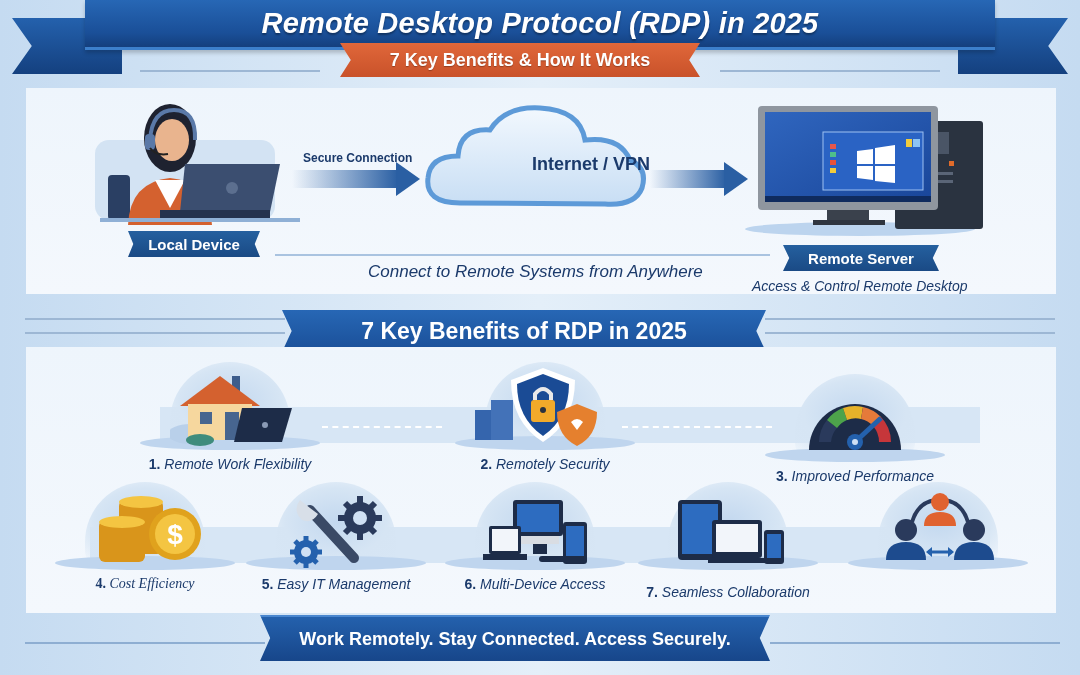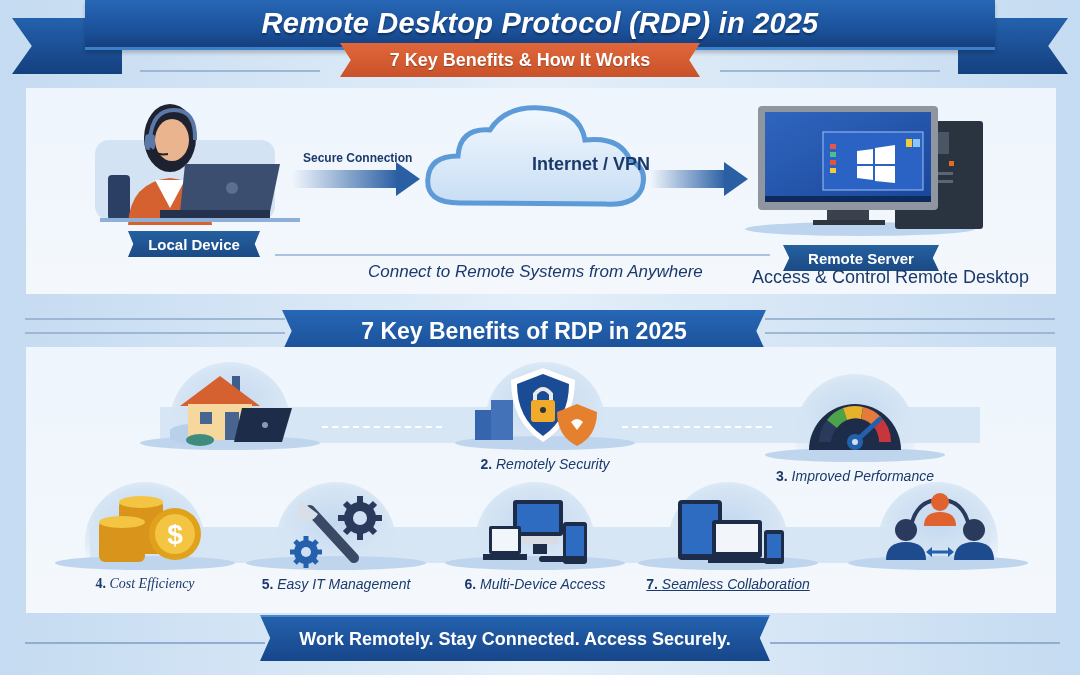--- a/index.html
+++ b/index.html
@@ -189,21 +189,21 @@
   <polygon points="102,62 118,62 118,76 102,74" fill="#fff"></polygon>
   <polygon points="120,62 140,62 140,79 120,77" fill="#fff"></polygon>
   <rect x="10" y="92" width="166" height="6" fill="#0f2b5e"></rect>
 
   <rect x="72" y="106" width="42" height="10" fill="#3a414c"></rect>
   <rect x="58" y="116" width="72" height="5" fill="#2f353f"></rect>
 </svg>
 <div class="label-tag" style="left:783px;top:233px;width:156px;height:26px;margin-top:12px;">
   <span>Remote Server</span>
 </div>
-<div class="abs" style="left:752px;top:267px;font-size:18px;color:#1b3a6b;white-space:nowrap;">Access &amp; Control Remote Desktop</div>
+<div class="abs" style="left:752px;top:278px;font-size:14px;font-style:italic;color:#1b3a6b;white-space:nowrap;">Access &amp; Control Remote Desktop</div>
 
 <div class="hline" style="left:275px;width:495px;top:254px;background:#a9c3e0;"></div>
 <div class="abs" style="left:340px;top:262px;font-size:17px;font-style:italic;color:#1b3a6b;white-space:nowrap;margin-left:28px;">Connect to Remote Systems from Anywhere</div>
 
 <div class="hline" style="left:25px;width:260px;top:318px;"></div>
 <div class="hline" style="left:25px;width:260px;top:332px;"></div>
 <div class="hline" style="left:765px;width:290px;top:318px;"></div>
 <div class="hline" style="left:765px;width:290px;top:332px;"></div>
 <div class="section-title">
   <span>7 Key Benefits of RDP in 2025</span>
@@ -222,20 +222,23 @@
     <ellipse cx="20" cy="66" rx="22" ry="10" fill="#b9d0ea"></ellipse>
     <rect x="62" y="8" width="8" height="20" fill="#3d5d8c"></rect>
     <polygon points="10,38 50,8 90,38" fill="#d4612f"></polygon>
     <rect x="18" y="36" width="64" height="36" fill="#f6d79e"></rect>
     <rect x="30" y="44" width="12" height="12" fill="#47658f"></rect>
     <rect x="55" y="44" width="14" height="28" fill="#47658f"></rect>
     <ellipse cx="30" cy="72" rx="14" ry="6" fill="#3f8c7d"></ellipse>
     <polygon points="72,40 122,40 112,74 64,74" fill="#1d2c48"></polygon>
     <circle cx="95" cy="57" r="3" fill="#8a9ab5"></circle>
   </svg>
+  <div class="benefit-label" style="top:94px;">
+    <b>1.</b> <span>Remote Work Flexibility</span>
+  </div>
 </div>
 
 <div class="benefit" style="left:445px;top:362px;height:120px;">
   <div class="benefit-icon-bg" style="top:0;"></div>
   <div class="benefit-base" style="top:74px;"></div>
   <svg class="abs" style="left:30px;top:4px;" width="130" height="80" viewBox="0 0 130 80">
     <rect x="0" y="44" width="18" height="30" fill="#3565ad"></rect>
     <rect x="16" y="34" width="22" height="40" fill="#4372b8"></rect>
     <path d="M68 2 L100 14 Q100 56 68 76 Q36 56 36 14 Z" fill="#fff"></path>
     <path d="M68 8 L94 18 Q94 52 68 70 Q42 52 42 18 Z" fill="#1a4b95"></path>
@@ -340,21 +343,21 @@
   <div class="benefit-base" style="top:74px;"></div>
   <svg class="abs" style="left:50px;top:16px;" width="110" height="68" viewBox="0 0 110 68">
     <rect x="0" y="2" width="44" height="60" rx="4" fill="#1d2c48"></rect>
     <rect x="4" y="6" width="36" height="50" fill="#2d6cc0"></rect>
     <rect x="34" y="22" width="50" height="38" rx="3" fill="#1d2c48"></rect>
     <rect x="38" y="26" width="42" height="28" fill="#f2f5fa"></rect>
     <rect x="30" y="60" width="58" height="5" fill="#1d2c48"></rect>
     <rect x="86" y="32" width="20" height="34" rx="3" fill="#1d2c48"></rect>
     <rect x="89" y="36" width="14" height="24" fill="#2d6cc0"></rect>
   </svg>
-  <div class="benefit-label" style="top:94px;text-decoration:underline;">
+  <div class="benefit-label" style="top:102px;">
     <b>7.</b> <span>Seamless Collaboration</span>
   </div>
 </div>
 
 <div class="benefit" style="left:838px;top:482px;height:90px;">
   <div class="benefit-icon-bg" style="top:0;"></div>
   <div class="benefit-base" style="top:74px;"></div>
   <svg class="abs" style="left:44px;top:10px;" width="116" height="70" viewBox="0 0 116 70">
     <path d="M30 30 Q36 10 54 8" stroke="#2a3a5c" stroke-width="4" fill="none"></path>
     <path d="M86 30 Q80 10 62 8" stroke="#2a3a5c" stroke-width="4" fill="none"></path>

